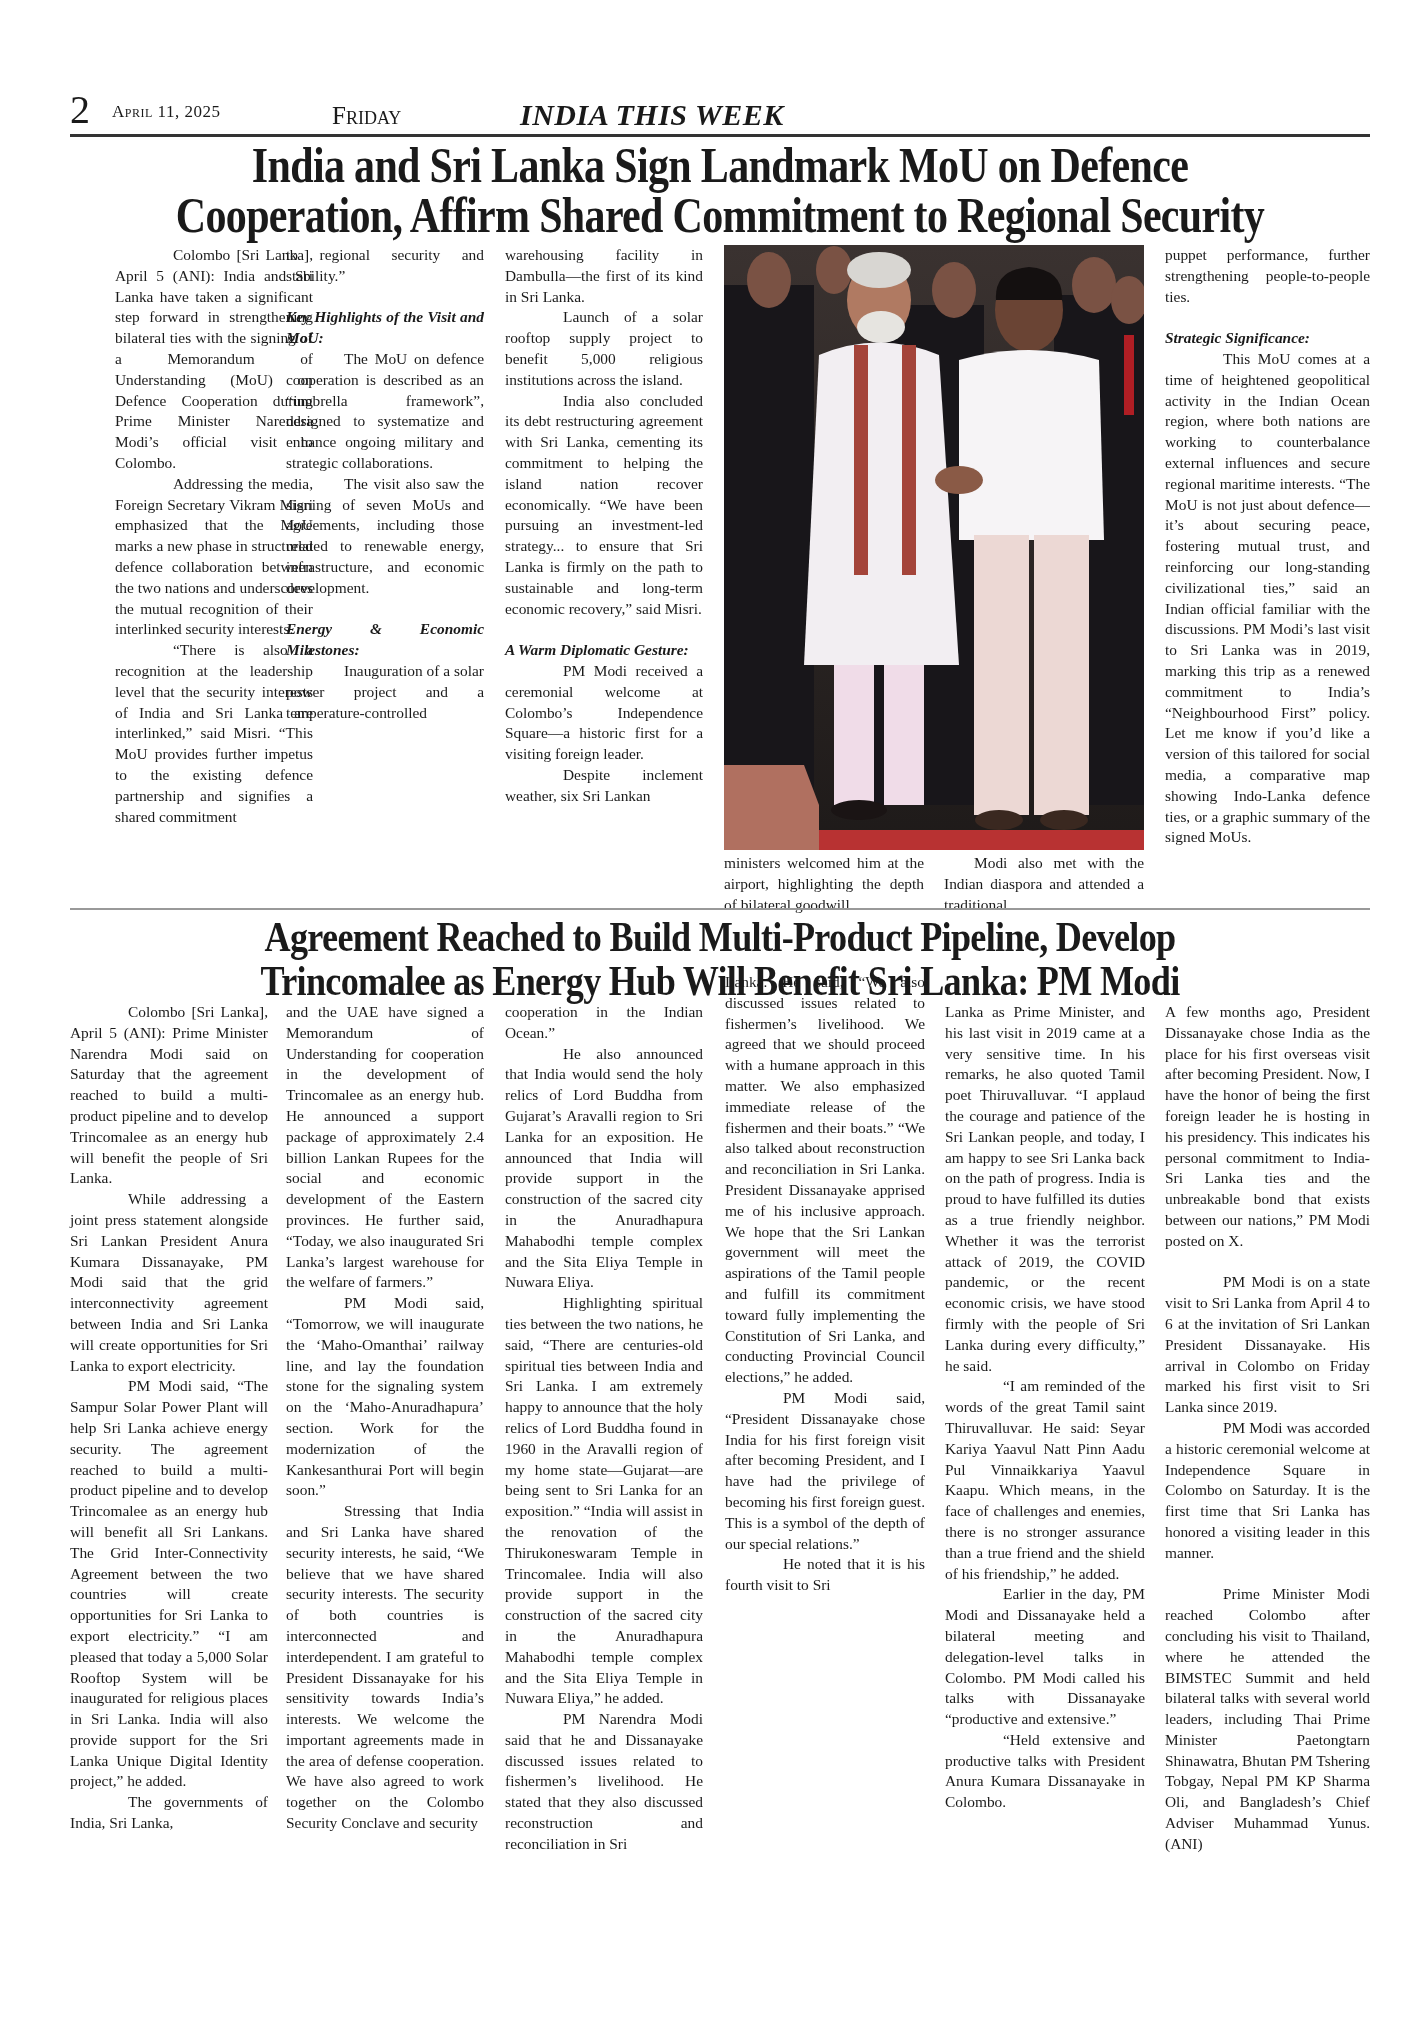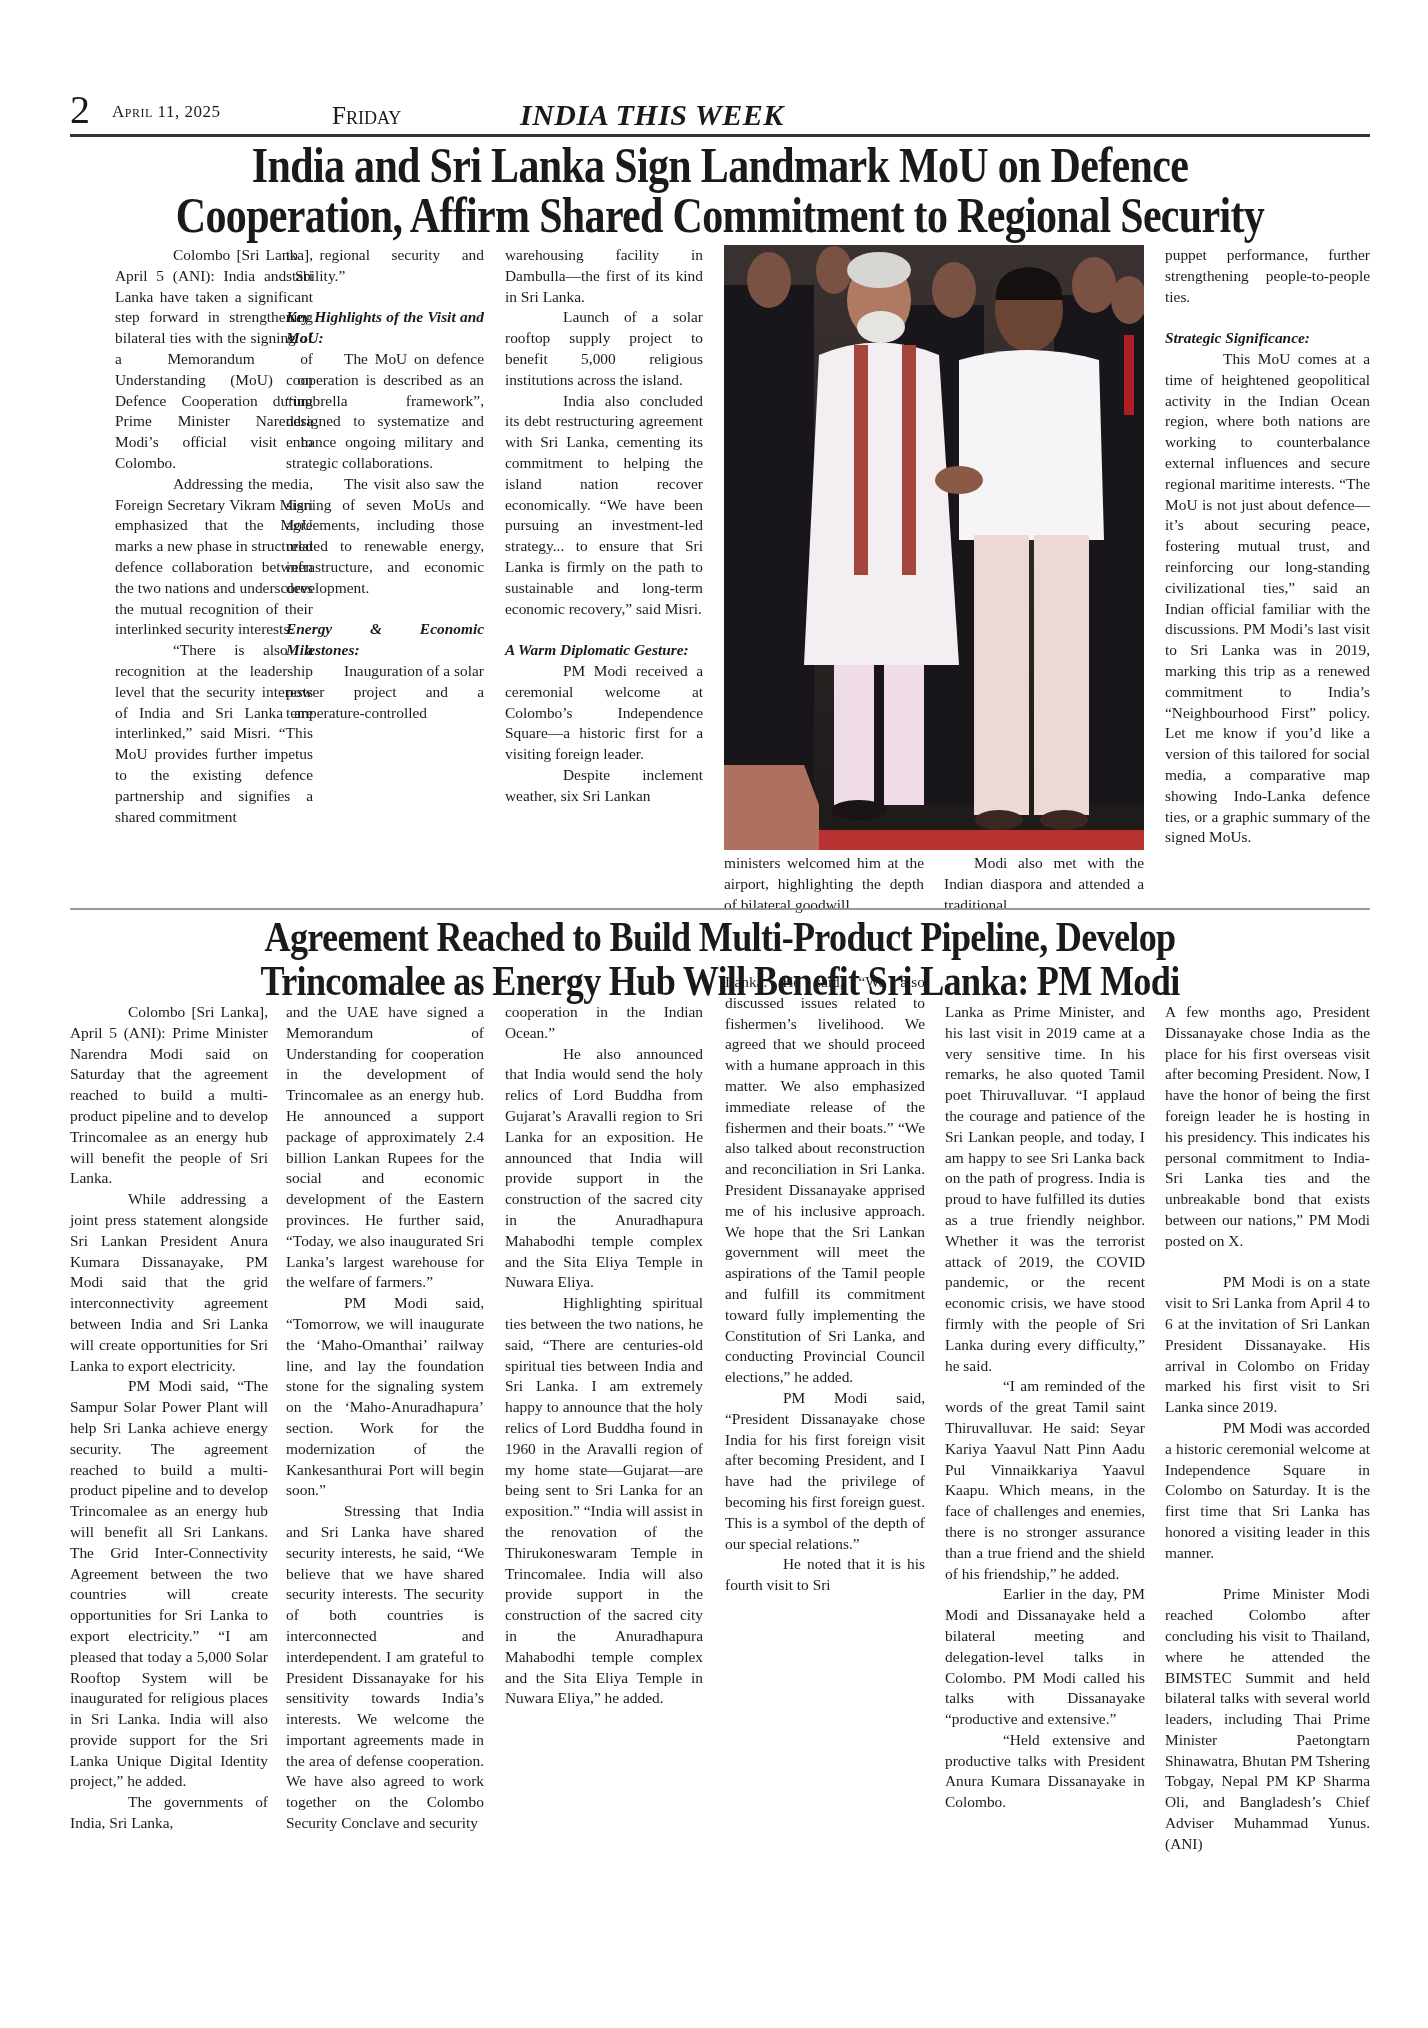--- a/index.html
+++ b/index.html
@@ -142,20 +142,21 @@
 <div class="col" style="left:286px; top:1002px; width:198px;">
   <p>and the UAE have signed a Memorandum of Understanding for cooperation in the development of Trincomalee as an energy hub. He announced a support package of approximately 2.4 billion Lankan Rupees for the social and economic development of the Eastern provinces. He further said, “Today, we also inaugurated Sri Lanka’s largest warehouse for the welfare of farmers.”</p>
   <p class="ind">PM Modi said, “Tomorrow, we will inaugurate the ‘Maho-Omanthai’ railway line, and lay the foundation stone for the signaling system on the ‘Maho-Anuradhapura’ section. Work for the modernization of the Kankesanthurai Port will begin soon.”</p>
   <p class="ind">Stressing that India and Sri Lanka have shared security interests, he said, “We believe that we have shared security interests. The security of both countries is interconnected and interdependent. I am grateful to President Dissanayake for his sensitivity towards India’s interests. We welcome the important agreements made in the area of defense cooperation. We have also agreed to work together on the Colombo Security Conclave and security</p>
 </div>
 
 <div class="col" style="left:505px; top:1002px; width:198px;">
   <p>cooperation in the Indian Ocean.”</p>
   <p class="ind">He also announced that India would send the holy relics of Lord Buddha from Gujarat’s Aravalli region to Sri Lanka for an exposition. He announced that India will provide support in the construction of the sacred city in the Anuradhapura Mahabodhi temple complex and the Sita Eliya Temple in Nuwara Eliya.</p>
   <p class="ind">Highlighting spiritual ties between the two nations, he said, “There are centuries-old spiritual ties between India and Sri Lanka. I am extremely happy to announce that the holy relics of Lord Buddha found in 1960 in the Aravalli region of my home state—Gujarat—are being sent to Sri Lanka for an exposition.” “India will assist in the renovation of the Thirukoneswaram Temple in Trincomalee. India will also provide support in the construction of the sacred city in the Anuradhapura Mahabodhi temple complex and the Sita Eliya Temple in Nuwara Eliya,” he added.</p>
+  <p class="ind">PM Narendra Modi said that he and Dissanayake discussed issues related to fishermen’s livelihood. He stated that they also discussed reconstruction and reconciliation in Sri</p>
 </div>
 
 <div class="col" style="left:725px; top:972px; width:200px;">
   <p>Lanka. He said, “We also discussed issues related to fishermen’s livelihood. We agreed that we should proceed with a humane approach in this matter. We also emphasized immediate release of the fishermen and their boats.” “We also talked about reconstruction and reconciliation in Sri Lanka. President Dissanayake apprised me of his inclusive approach. We hope that the Sri Lankan government will meet the aspirations of the Tamil people and fulfill its commitment toward fully implementing the Constitution of Sri Lanka, and conducting Provincial Council elections,” he added.</p>
   <p class="ind">PM Modi said, “President Dissanayake chose India for his first foreign visit after becoming President, and I have had the privilege of becoming his first foreign guest. This is a symbol of the depth of our special relations.”</p>
   <p class="ind">He noted that it is his fourth visit to Sri</p>
 </div>
 
 <div class="col" style="left:945px; top:1002px; width:200px;">
   <p>Lanka as Prime Minister, and his last visit in 2019 came at a very sensitive time. In his remarks, he also quoted Tamil poet Thiruvalluvar. “I applaud the courage and patience of the Sri Lankan people, and today, I am happy to see Sri Lanka back on the path of progress. India is proud to have fulfilled its duties as a true friendly neighbor. Whether it was the terrorist attack of 2019, the COVID pandemic, or the recent economic crisis, we have stood firmly with the people of Sri Lanka during every difficulty,” he said.</p>

